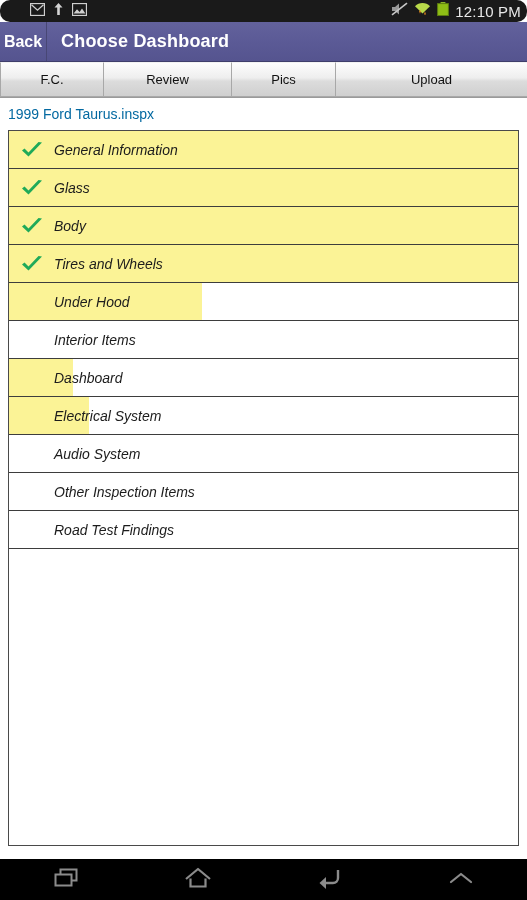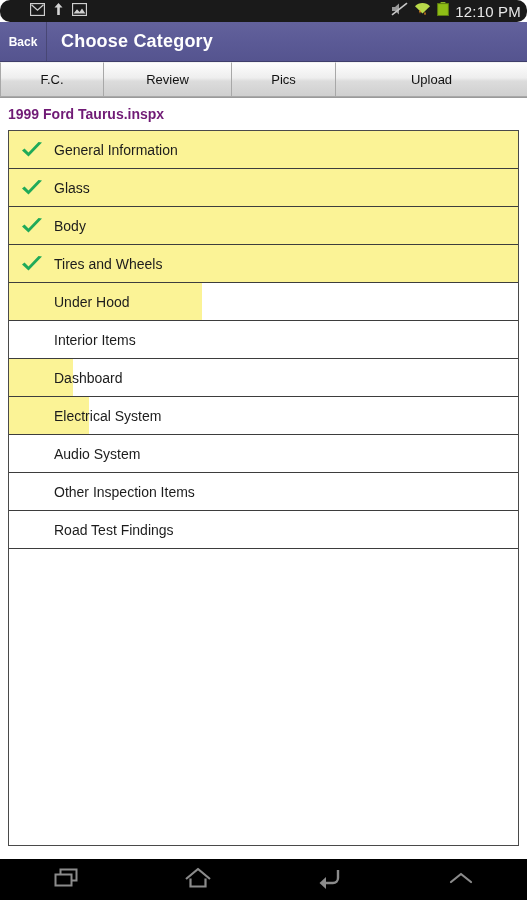--- a/index.html
+++ b/index.html
@@ -30,21 +30,21 @@
   
   .action-bar {
     position:absolute; left:0; top:22px; width:527px; height:40px;
     background:linear-gradient(to bottom,#63629c 0%,#5b5a96 50%,#55548f 100%);
     border-bottom:1px solid #3f3e6b;
     display:flex; align-items:stretch;
   }
   .back-btn {
     width:47px; display:flex; align-items:center; justify-content:center;
     border-right:1px solid #484775;
-    color:#fff; font-size:12px; font-weight:bold;
+    color:#fff; font-size:16px; font-weight:bold;
     cursor:pointer;
     text-align:center;
   }
   .ab-title {
     display:flex; align-items:center; padding-left:14px;
     color:#fff; font-size:18px; font-weight:bold; letter-spacing:.2px;
   }
 
   
   .tab-bar {
@@ -62,21 +62,21 @@
   }
   .tab.t0 { width:104px; }
   .tab.t1 { width:129px; }
   .tab.t2 { width:105px; }
   .tab.t3 { flex:1; }
 
   
   .file-name {
     position:absolute; left:8px; top:98px; height:32px;
     display:flex; align-items:center;
-    color:#701a75; font-size:14px;font-weight:bold;
+    color:#0369a1; font-size:14px;
   }
 
   
   .list {
     position:absolute; left:8px; top:130px;
     width:511px; height:716px;
     background:#fff;
     border:1px solid #4a4a4a;
     overflow:hidden;
   }
@@ -90,21 +90,21 @@
   .row-fill {
     position:absolute; left:0; top:0; bottom:0;
     background:#fbf396;
   }
   .row-check {
     position:relative; z-index:2;
     width:45px; display:flex; align-items:center; justify-content:center;
   }
   .row-label {
     position:relative; z-index:2;
-    color:#1c1c1c; font-size:14px;
+    color:#1c1c1c; font-size:14px;font-style:italic;
   }
   .row-spacer { flex:1; }
 </style>
 </head>
 <body>
 
 <div id="screen">
 
   <div class="status-bar">
     <div class="status-left">
@@ -145,21 +145,21 @@
           <rect x="3.6" y="0" width="4.8" height="2" fill="#8fb82a"></rect>
           <rect x="0.6" y="1.6" width="10.8" height="12" fill="#8fbe16" stroke="#5d7d10" stroke-width="1"></rect>
         </svg>
       </span>
       <span class="clock">12:10 PM</span>
     </div>
   </div>
 
   <div class="action-bar">
     <div class="back-btn">Back</div>
-    <div class="ab-title">Choose Category</div>
+    <div class="ab-title">Choose Dashboard</div>
   </div>
 
   <div class="tab-bar">
     <div class="tab t0">F.C.</div>
     <div class="tab t1">Review</div>
     <div class="tab t2">Pics</div>
     <div class="tab t3">Upload</div>
   </div>
 
   <div class="file-name">1999 Ford Taurus.inspx</div>

